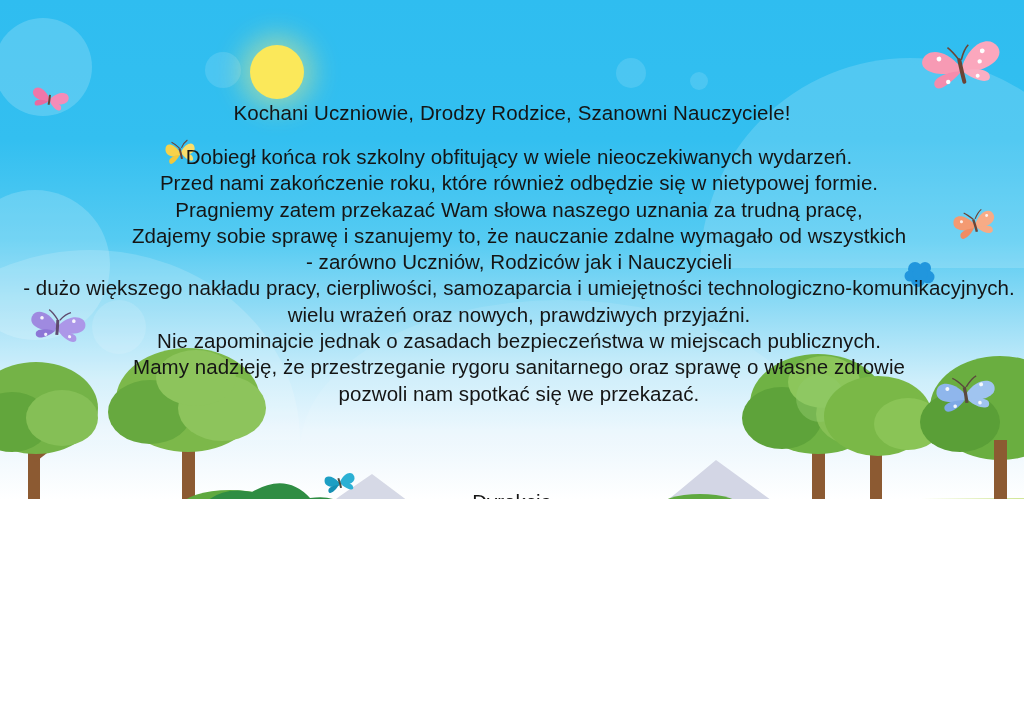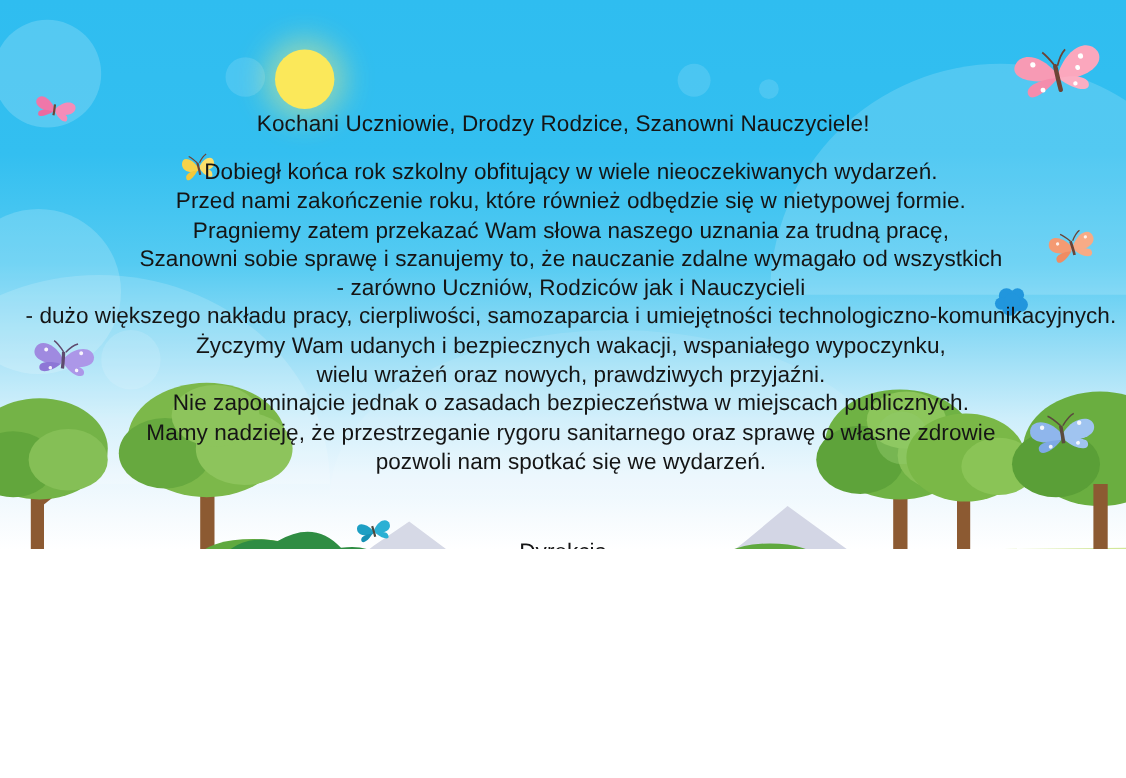--- a/index.html
+++ b/index.html
@@ -459,28 +459,27 @@
   </svg>
 
   <div class="textblock">
 
     <div class="greeting">Kochani Uczniowie, Drodzy Rodzice, Szanowni Nauczyciele!</div>
 
     <div class="body-lines">
       <span class="ln">Dobiegł końca rok szkolny obfitujący w wiele nieoczekiwanych wydarzeń.</span>
       <span class="ln">Przed nami zakończenie roku, które również odbędzie się w nietypowej formie.</span>
       <span class="ln">Pragniemy zatem przekazać Wam słowa naszego uznania za trudną pracę,</span>
-      <span class="ln">Szanowni sobie sprawę i szanujemy to, że nauczanie zdalne wymagało od wszystkich</span>
+      <span class="ln">Zdajemy sobie sprawę i szanujemy to, że nauczanie zdalne wymagało od wszystkich</span>
       <span class="ln">- zarówno Uczniów, Rodziców jak i Nauczycieli</span>
       <span class="ln">- dużo większego nakładu pracy, cierpliwości, samozaparcia i umiejętności technologiczno-komunikacyjnych.</span>
-      <span class="ln">Życzymy Wam udanych i bezpiecznych wakacji, wspaniałego wypoczynku,</span>
       <span class="ln">wielu wrażeń oraz nowych, prawdziwych przyjaźni.</span>
       <span class="ln">Nie zapominajcie jednak o zasadach bezpieczeństwa w miejscach publicznych.</span>
       <span class="ln">Mamy nadzieję, że przestrzeganie rygoru sanitarnego oraz sprawę o własne zdrowie</span>
-      <span class="ln">pozwoli nam spotkać się we wydarzeń.</span>
+      <span class="ln">pozwoli nam spotkać się we przekazać.</span>
     </div>
 
     <div class="signature">Dyrekcja</div>
 
     <div class="footrow">
       <span class="fdate">26.06.2020</span>
       <span class="fplace">SP 40 w Gdyni</span>
     </div>
   </div>
 

